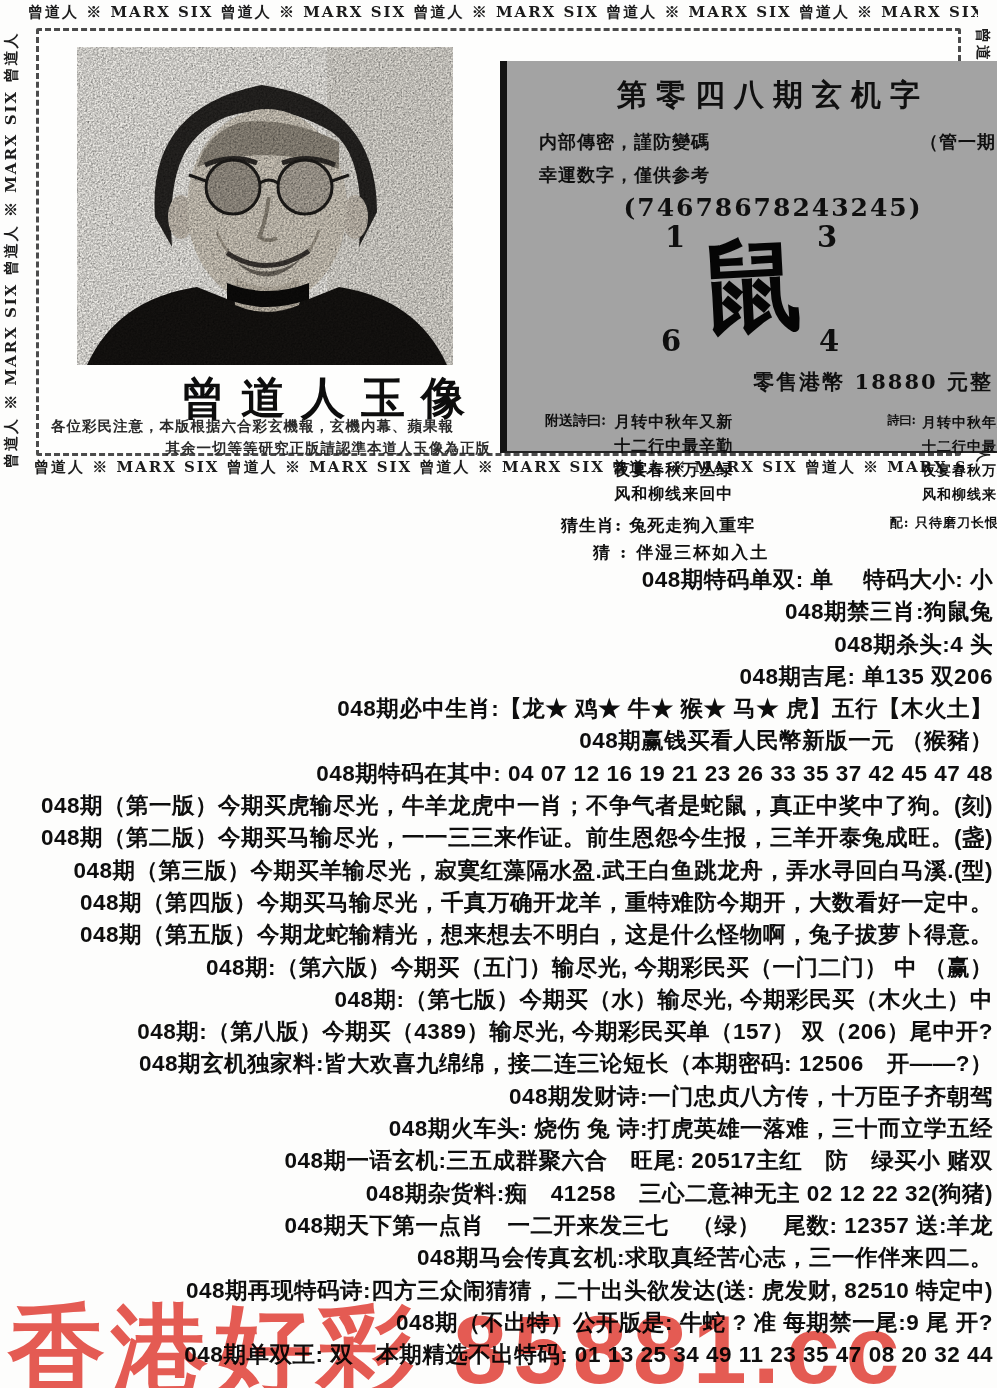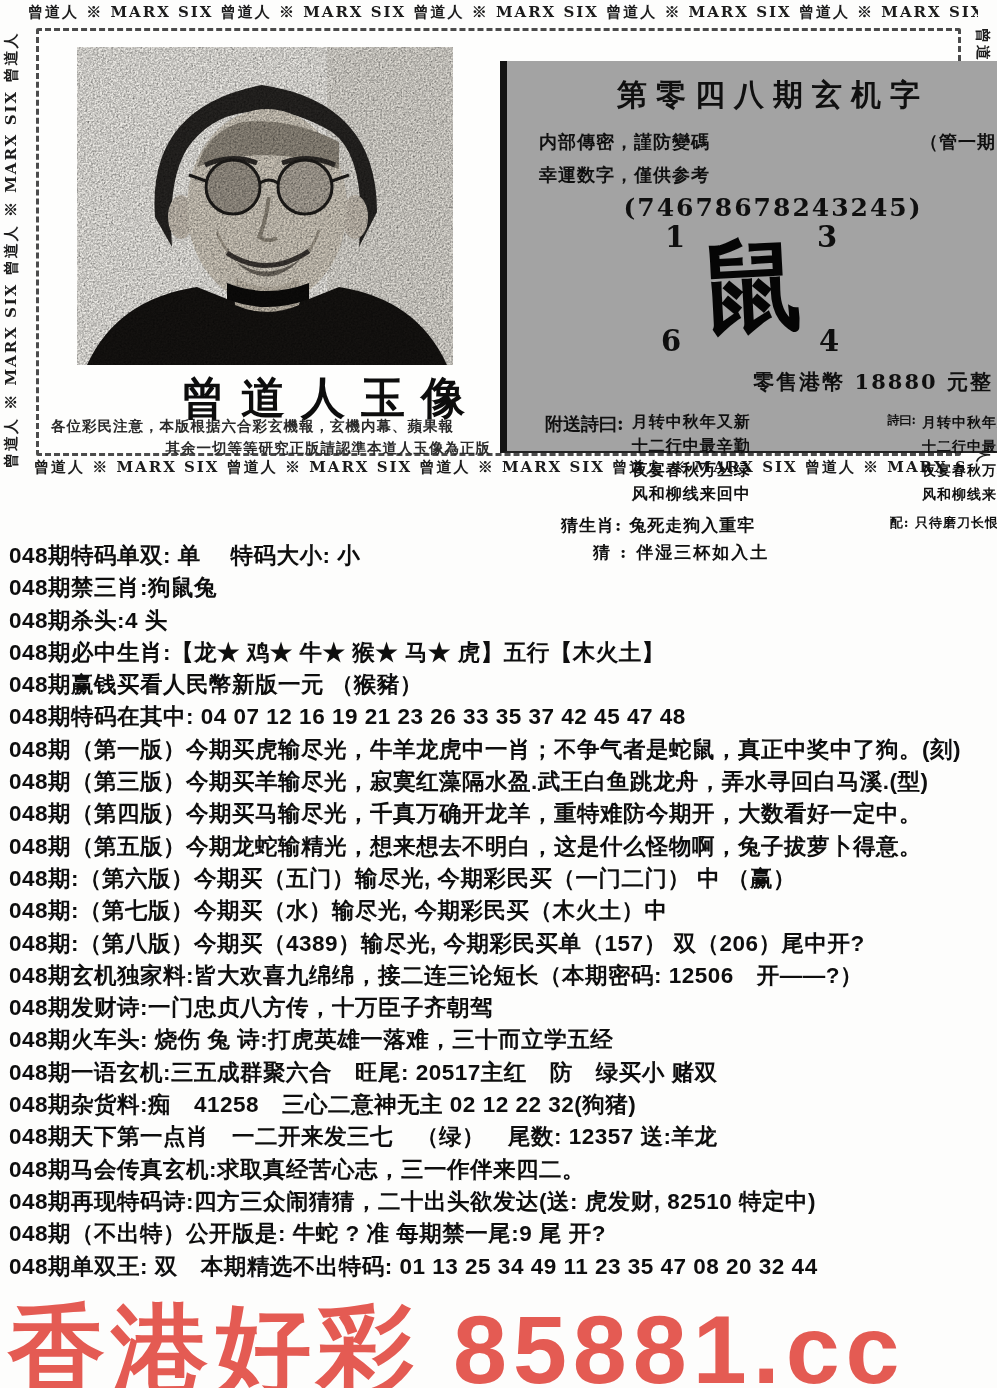--- a/index.html
+++ b/index.html
@@ -57,31 +57,31 @@
   .c-tl{left:148px;top:-4px;} .c-tr{left:300px;top:-4px;}
   .c-bl{left:144px;top:100px;} .c-br{left:302px;top:100px;}
   .zodiac .big{
     position:absolute;left:170px;top:-8px;width:130px;text-align:center;
     font-size:100px;font-weight:900;line-height:140px;transform:rotate(-3deg);
     font-family:"DejaVu Serif",serif;color:#050505;
   }
   .panel-price{margin-top:2px;text-align:right;padding-right:36px;font-size:21px;font-weight:800;letter-spacing:2px;}
   .poems{display:flex;margin-top:14px;font-weight:700;}
   .poem-left{display:flex;margin-left:28px;}
-  .poem-left .lbl{font-size:18px;padding-top:2px;text-align:center;}
+  .poem-left .lbl{font-size:14px;padding-top:2px;text-align:center;}
   .poem-left .lines{margin-left:8px;font-size:16px;line-height:24px;letter-spacing:1px;}
   .poem-right{display:flex;margin-left:auto;margin-right:2px;}
   .poem-right .lbl{font-size:12px;padding-top:2px;}
   .poem-right .lines{margin-left:6px;font-size:14px;line-height:24px;letter-spacing:1px;}
   .guessrow{display:flex;margin-top:8px;font-size:17px;font-weight:700;letter-spacing:1px;}
   .guessrow .left{margin-left:44px;}
   .guessrow .right{margin-left:auto;margin-right:16px;font-size:13px;}
   .guess2{margin-top:4px;margin-left:76px;font-size:17px;font-weight:700;letter-spacing:2px;}
   
-  .tips{position:absolute;left:9px;top:540px;width:984px;}
+  .tips{position:absolute;left:9px;top:564px;width:984px;text-align:right;}
   .tip{
     height:32.3px;line-height:32.3px;white-space:nowrap;overflow:hidden;
     font-size:22.5px;font-weight:600;color:#0e0e0e;letter-spacing:0.5px;
     font-family:"Liberation Sans",sans-serif;
   }
   
   .watermark{
     position:absolute;left:8px;top:1286px;width:985px;
     font-size:97px;font-weight:800;letter-spacing:6px;white-space:nowrap;
     color:#e23f36;opacity:.85;mix-blend-mode:multiply;
@@ -193,24 +193,26 @@
       <span>猜 :</span>
       <span>伴湿三杯如入土</span>
     </div>
   </div>
 </div>
 
 <div class="tips">
   <div class="tip">048期特码单双: 单　 特码大小: 小</div>
   <div class="tip">048期禁三肖:狗鼠兔</div>
   <div class="tip">048期杀头:4 头</div>
+  <div class="tip">048期吉尾: 单135 双206</div>
   <div class="tip">048期必中生肖:【龙★ 鸡★ 牛★ 猴★ 马★ 虎】五行【木火土】</div>
   <div class="tip">048期赢钱买看人民幣新版一元 （猴豬）</div>
   <div class="tip">048期特码在其中: 04 07 12 16 19 21 23 26 33 35 37 42 45 47 48</div>
   <div class="tip">048期（第一版）今期买虎输尽光，牛羊龙虎中一肖；不争气者是蛇鼠，真正中奖中了狗。(刻)</div>
+  <div class="tip">048期（第二版）今期买马输尽光，一一三三来作证。前生恩怨今生报，三羊开泰兔成旺。(盏)</div>
   <div class="tip">048期（第三版）今期买羊输尽光，寂寞红藻隔水盈.武王白鱼跳龙舟，弄水寻回白马溪.(型)</div>
   <div class="tip">048期（第四版）今期买马输尽光，千真万确开龙羊，重特难防今期开，大数看好一定中。</div>
   <div class="tip">048期（第五版）今期龙蛇输精光，想来想去不明白，这是什么怪物啊，兔子拔萝卜得意。</div>
   <div class="tip">048期:（第六版）今期买（五门）输尽光, 今期彩民买（一门二门） 中 （赢）</div>
   <div class="tip">048期:（第七版）今期买（水）输尽光, 今期彩民买（木火土）中</div>
   <div class="tip">048期:（第八版）今期买（4389）输尽光, 今期彩民买单（157） 双（206）尾中开?</div>
   <div class="tip">048期玄机独家料:皆大欢喜九绵绵，接二连三论短长（本期密码: 12506　开——?）</div>
   <div class="tip">048期发财诗:一门忠贞八方传，十万臣子齐朝驾</div>
   <div class="tip">048期火车头: 烧伤 兔 诗:打虎英雄一落难，三十而立学五经</div>
   <div class="tip">048期一语玄机:三五成群聚六合　旺尾: 20517主红　防　绿买小 赌双</div>

